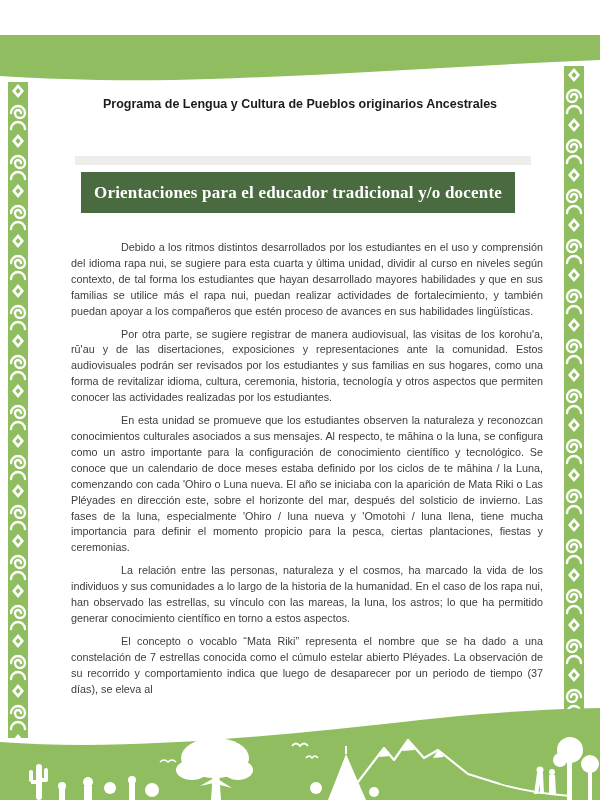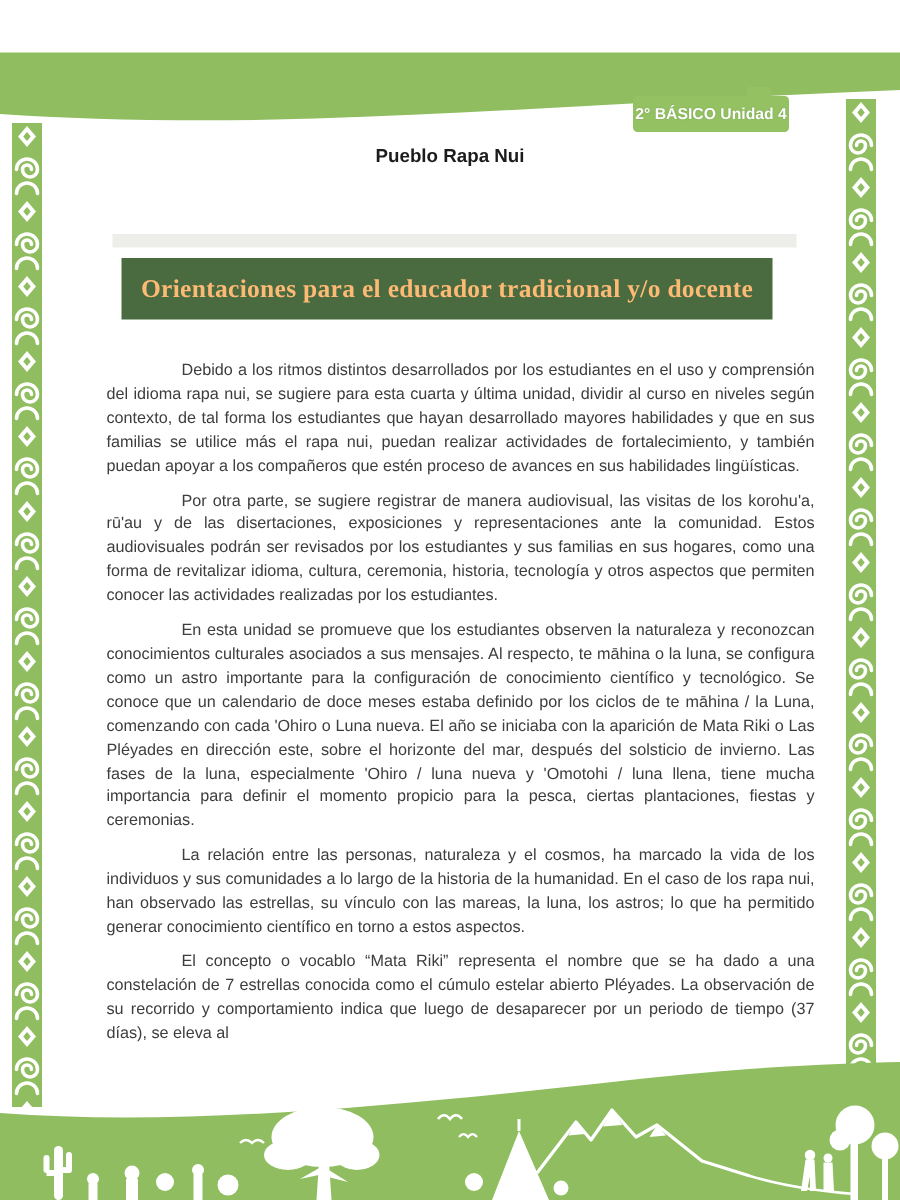--- a/index.html
+++ b/index.html
@@ -49,21 +49,21 @@
     top: 156px; left: 75px;
     width: 456px; height: 9px;
     background: #ededea;
   }
   .banner {
     position: absolute;
     top: 172px; left: 81px;
     width: 434px; height: 41px;
     background: #4a6a40;
     display: flex; align-items: center; justify-content: center;
-    color: #fdba74;
+    color: #ffffff;
     font-family: "Liberation Serif", serif;
     font-weight: bold;
     font-size: 17px;
     letter-spacing: 0.2px;
   }
   .body-text {
     position: absolute;
     top: 240px; left: 71px;
     width: 472px;
     color: #3d3d3d;
@@ -79,23 +79,20 @@
 </style>
 </head>
 <body>
 
 <div class="page">
 
   <svg class="top-band" width="600" height="92" viewBox="0 0 600 92">
     <path d="M0,35 L600,35 L600,60 C470,65 340,75 210,79 C135,81.5 60,80 0,76 Z" fill="#8fbd60"></path>
   </svg>
 
-  <div class="badge">
-    <span>2° BÁSICO Unidad 4</span>
-  </div>
 
   <svg class="side-border left" width="20" height="656" viewBox="0 0 20 656">
     <defs>
       <pattern id="koruL" width="20" height="50" patternUnits="userSpaceOnUse">
         <rect width="20" height="50" fill="#8fbd60"></rect>
         <path d="M10 2 L16 9 L10 16 L4 9 Z" fill="#ffffff"></path>
         <path d="M10 6 L12.5 9 L10 12 L7.5 9 Z" fill="#8fbd60"></path>
         <path d="M3 31 a7 7 0 0 1 14 0 a5 5 0 0 1 -10 0 a3 3 0 0 1 6 0" fill="none" stroke="#ffffff" stroke-width="2.4" stroke-linecap="round"></path>
         <path d="M17 47 a7 7 0 0 0 -14 0" fill="none" stroke="#ffffff" stroke-width="2.4" stroke-linecap="round"></path>
       </pattern>
@@ -110,21 +107,21 @@
         <path d="M10 2 L16 9 L10 16 L4 9 Z" fill="#ffffff"></path>
         <path d="M10 6 L12.5 9 L10 12 L7.5 9 Z" fill="#8fbd60"></path>
         <path d="M17 31 a7 7 0 0 0 -14 0 a5 5 0 0 0 10 0 a3 3 0 0 0 -6 0" fill="none" stroke="#ffffff" stroke-width="2.4" stroke-linecap="round"></path>
         <path d="M3 47 a7 7 0 0 1 14 0" fill="none" stroke="#ffffff" stroke-width="2.4" stroke-linecap="round"></path>
       </pattern>
     </defs>
     <rect width="20" height="648" fill="url(#koruR)"></rect>
   </svg>
 
   <div class="header-block">
-    <div class="header-line2">Pueblo Rapa Nui</div>
+    <div class="header-line1">Programa de Lengua y Cultura de Pueblos originarios Ancestrales</div>
   </div>
 
   <div class="banner-shadow"></div>
 
   <div class="banner">
     <span>Orientaciones para el educador tradicional y/o docente</span>
   </div>
 
   <div class="body-text">
     <p>Debido a los ritmos distintos desarrollados por los estudiantes en el uso y comprensión del idioma rapa nui, se sugiere para esta cuarta y última unidad, dividir al curso en niveles según contexto, de tal forma los estudiantes que hayan desarrollado mayores habilidades y que en sus familias se utilice más el rapa nui, puedan realizar actividades de fortalecimiento, y también puedan apoyar a los compañeros que estén proceso de avances en sus habilidades lingüísticas.</p>

